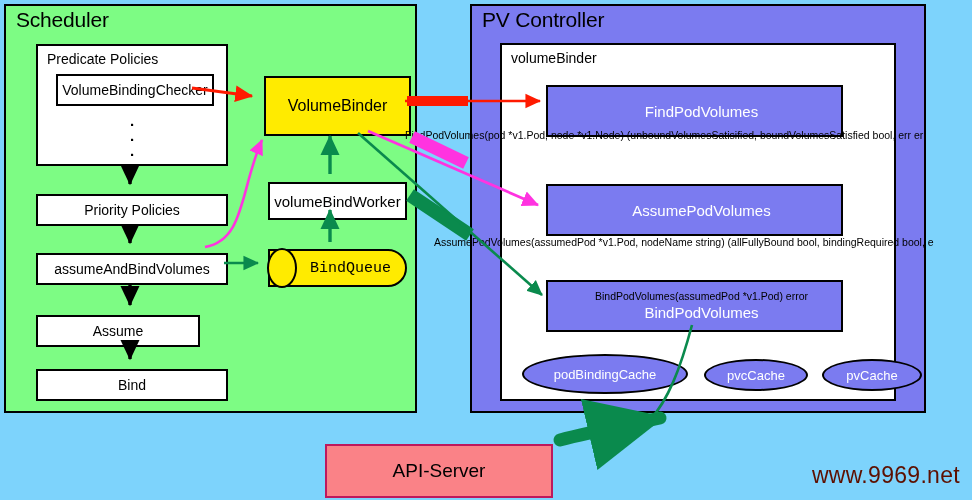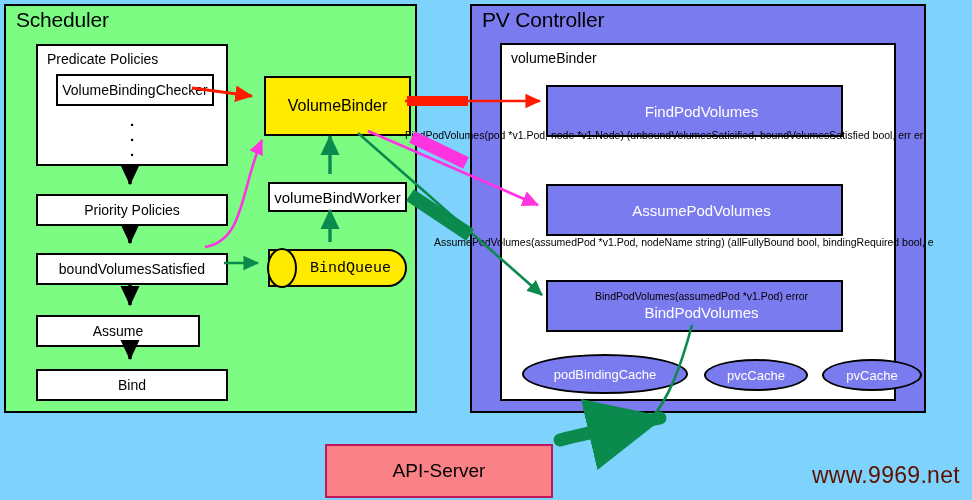--- a/index.html
+++ b/index.html
@@ -64,27 +64,27 @@
 
     <div class="wpanel" style="left:30px;top:38px;width:192px;height:122px;">
       <div class="wpanel-label">Predicate Policies</div>
       <div class="wbox" style="left:18px;top:28px;width:158px;height:32px;font-size:14px;">VolumeBindingChecker</div>
       <div class="dots" style="top:68px;">.</div>
       <div class="dots" style="top:83px;">.</div>
       <div class="dots" style="top:98px;">.</div>
     </div>
 
     <div class="wbox" style="left:30px;top:188px;width:192px;height:32px;">Priority Policies</div>
-    <div class="wbox" style="left:30px;top:247px;width:192px;height:32px;">boundVolumesSatisfied</div>
+    <div class="wbox" style="left:30px;top:247px;width:192px;height:32px;">assumeAndBindVolumes</div>
     <div class="wbox" style="left:30px;top:309px;width:164px;height:32px;">Assume</div>
     <div class="wbox" style="left:30px;top:363px;width:192px;height:32px;">Bind</div>
 
     <div class="ybox" style="left:258px;top:70px;width:147px;height:60px;">VolumeBinder</div>
 
-    <div class="wbox" style="left:262px;top:176px;width:139px;height:30px;font-size:15px;">volumeBindWorker</div>
+    <div class="wbox" style="left:262px;top:176px;width:139px;height:38px;font-size:15px;">volumeBindWorker</div>
 
     <div class="cyl" style="left:262px;top:243px;width:139px;height:38px;font-family:Liberation Mono, monospace;">
       <div class="body"></div>
       <div class="cap"></div>
       <div class="lbl">BindQueue</div>
     </div>
   </div>
 
   <div class="panel" id="pvctrl">
     <div class="panel-title">PV Controller</div>

